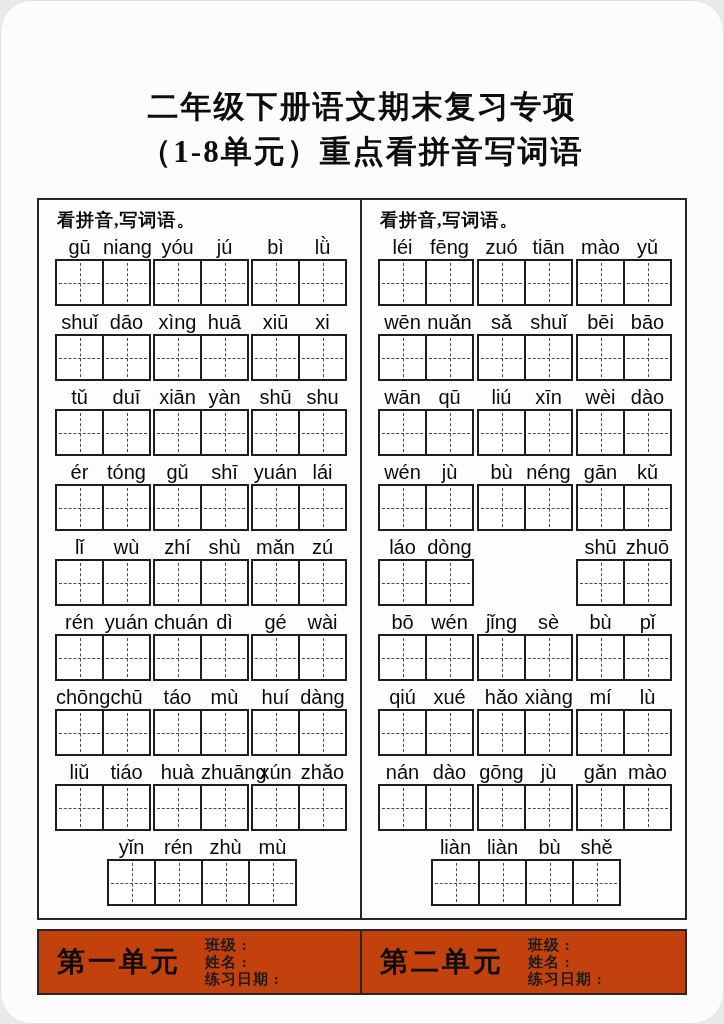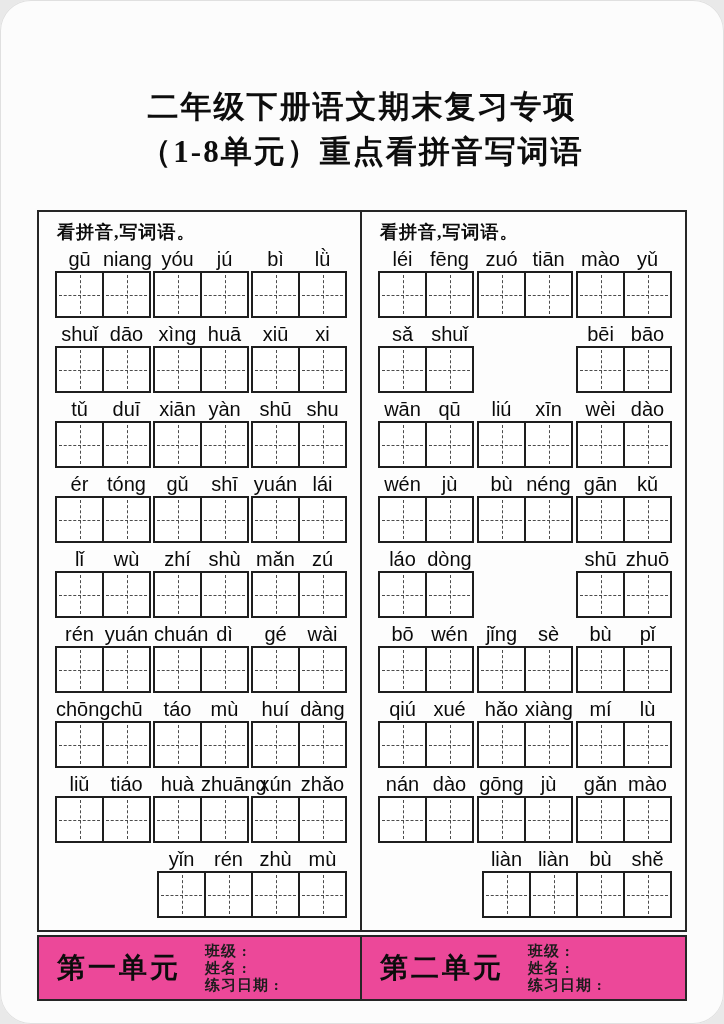--- a/index.html
+++ b/index.html
@@ -12,52 +12,52 @@
   }
 
   
   .title-block { padding-top:84px; text-align:center; }
   .title-line {
     font-family:"Liberation Serif", serif; font-weight:bold;
     font-size:31px; line-height:45px; letter-spacing:2px; color:#0d0d0d;
   }
 
   
-  .sheet { position:absolute; left:37px; top:210px; width:650px; }
+  .sheet { position:absolute; left:37px; top:198px; width:650px; }
   .main { border:2px solid #262626; display:flex; background:#fdfdfd; }
   .col { width:50%; box-sizing:border-box; padding:7px 13px 9px 16px; }
   .col-left { border-right:2px solid #262626; }
   .col-header {
     font-family:"Liberation Serif", serif; font-weight:bold;
     font-size:18px; color:#0d0d0d; padding:1px 0 2px 2px; letter-spacing:1px;
   }
 
   .word-row { display:flex; justify-content:space-between; margin-bottom:3px; }
-  .word-row.single { justify-content:flex-end; padding-left:2px; }
+  .word-row.single { justify-content:center; padding-left:2px; }
 
   .pinyin-line { display:flex; height:25px; align-items:flex-end; justify-content:center; }
   .syl {
     width:47px; text-align:center; font-size:20px; line-height:23px;
     color:#0a0a0a; white-space:nowrap;
   }
 
   .grid-box { display:flex; border:2px solid #1e1e1e; background:#fff; }
   .grid-cell { width:45px; height:43px; position:relative; box-sizing:content-box; }
   .grid-cell + .grid-cell { border-left:2px solid #1e1e1e; }
   .grid-cell::before {
     content:""; position:absolute; left:50%; top:2px; bottom:2px;
     border-left:1px dashed #4c4c4c;
   }
   .grid-cell::after {
     content:""; position:absolute; top:50%; left:2px; right:2px;
     border-top:1px dashed #4c4c4c;
   }
 
   
-  .footer-row { border:2px solid #262626; margin-top:3px; display:flex; height:62px; background:#ec4899; }
+  .footer-row { border:2px solid #262626; margin-top:9px; display:flex; height:62px; background:#c2410c; }
   .footer-cell { width:50%; box-sizing:border-box; display:flex; align-items:center; }
   .footer-cell.left { border-right:2px solid #262626; }
   .unit-label {
     font-weight:bold; font-size:28px; letter-spacing:3px;
     padding-left:18px; color:#0c0c0c;
   }
   .fields {
     margin-left:24px; font-family:"Liberation Serif", serif; font-weight:bold;
     font-size:15px; line-height:17px; color:#1c1c1c; letter-spacing:1px;
   }
@@ -380,20 +380,30 @@
                   <span class="syl">mào</span>
                   <span class="syl">yǔ</span>
                 </div>
                 <div class="grid-box">
                   <div class="grid-cell"></div>
                   <div class="grid-cell"></div>
                 </div>
               </div>
             </div>
             <div class="word-row">
+              <div class="group">
+                <div class="pinyin-line">
+                  <span class="syl">wēn</span>
+                  <span class="syl">nuǎn</span>
+                </div>
+                <div class="grid-box">
+                  <div class="grid-cell"></div>
+                  <div class="grid-cell"></div>
+                </div>
+              </div>
               <div class="group">
                 <div class="pinyin-line">
                   <span class="syl">sǎ</span>
                   <span class="syl">shuǐ</span>
                 </div>
                 <div class="grid-box">
                   <div class="grid-cell"></div>
                   <div class="grid-cell"></div>
                 </div>
               </div>

